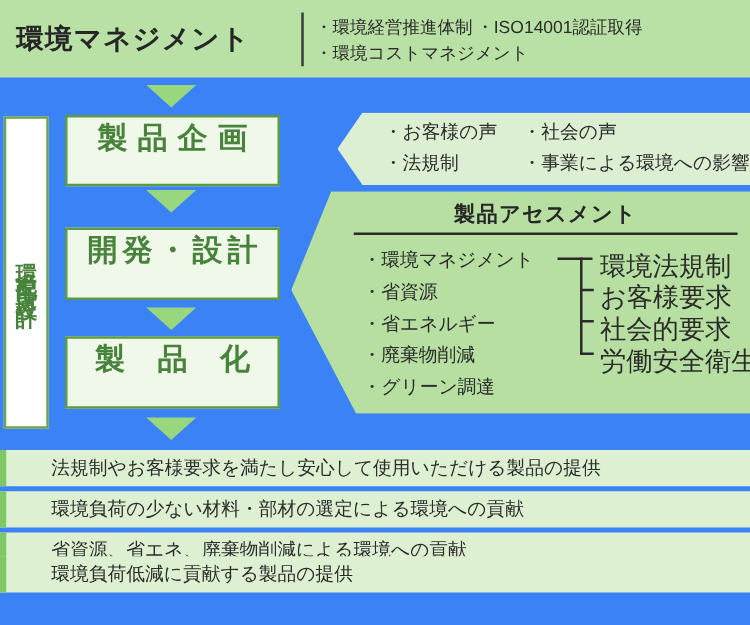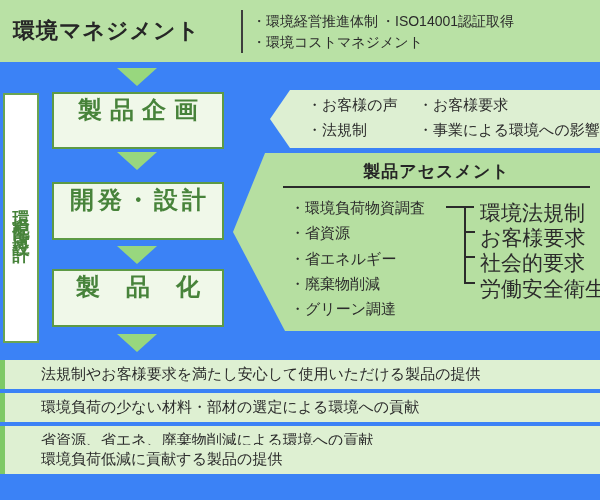--- a/index.html
+++ b/index.html
@@ -95,27 +95,27 @@
   <div class="step s2">
     <span class="ls4">開発・設計</span>
   </div>
   <div class="step s3">
     <span class="ls22">製品化</span>
   </div>
 
   <div class="voices"></div>
   <div class="vi v11">・お客様の声</div>
   <div class="vi v12">・法規制</div>
-  <div class="vi v21">・お客様要求</div>
+  <div class="vi v21">・社会の声</div>
   <div class="vi v22">・事業による環境への影響</div>
 
   <div class="assess"></div>
   <div class="assess-title">製品アセスメント</div>
   <div class="assess-underline"></div>
-  <div class="ai ai1">・環境負荷物資調査</div>
+  <div class="ai ai1">・環境マネジメント</div>
   <div class="ai ai2">・省資源</div>
   <div class="ai ai3">・省エネルギー</div>
   <div class="ai ai4">・廃棄物削減</div>
   <div class="ai ai5">・グリーン調達</div>
 
   <div class="tline t-conn"></div>
   <div class="tline t-trunk"></div>
   <div class="tline t-b2"></div>
   <div class="tline t-b3"></div>
   <div class="tline t-b4"></div>

